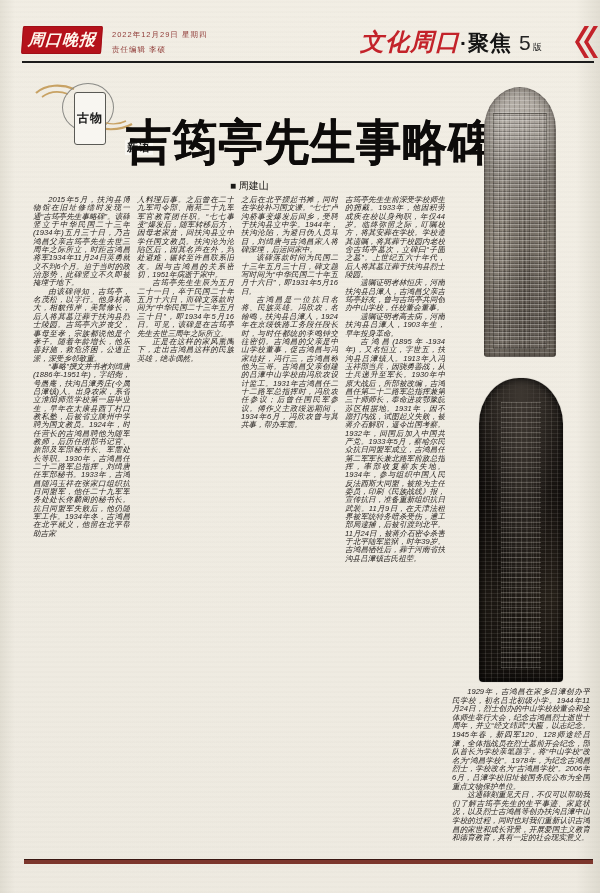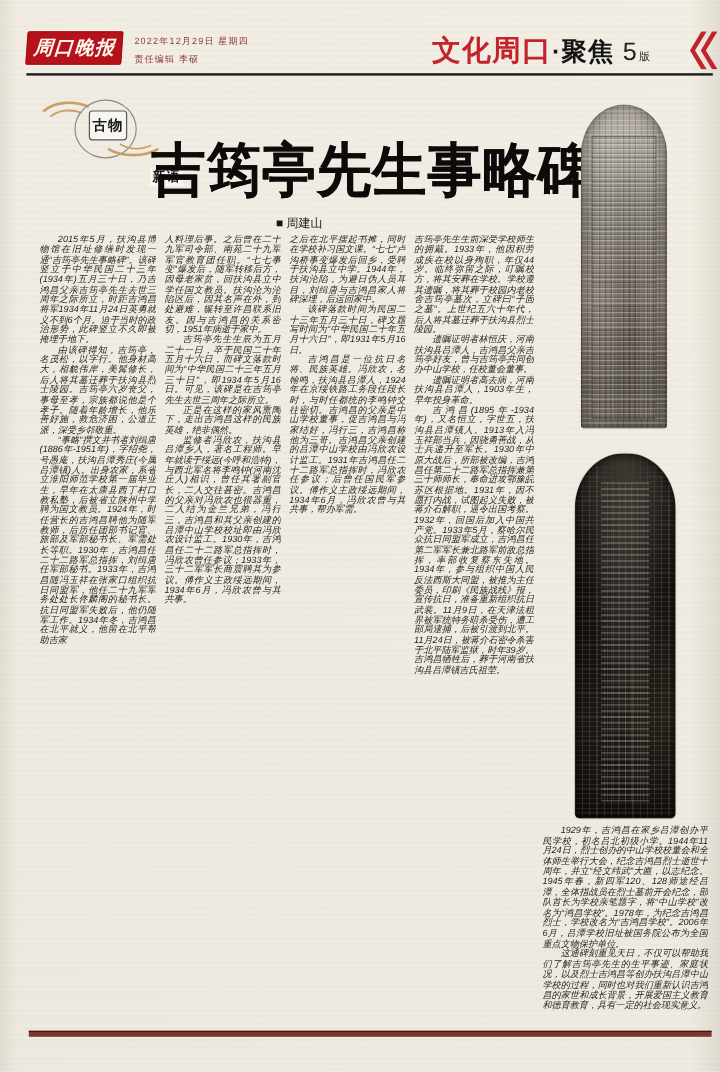--- a/index.html
+++ b/index.html
@@ -11,35 +11,35 @@
   .noise{position:absolute;inset:0;background:repeating-linear-gradient(0deg,rgba(120,110,100,.02) 0 2px,transparent 2px 5px);pointer-events:none;}
 
   
   .logo-box{position:absolute;left:22px;top:26px;width:80px;height:28px;background:#b5121b;
     color:#fff8ee;display:flex;align-items:center;justify-content:center;
     font-weight:700;font-style:italic;font-size:16px;letter-spacing:1px;transform:skewX(-4deg);
     border-radius:2px;box-shadow:0 0 0 1px #a00f17 inset;}
   .date-line{position:absolute;left:112px;top:30px;font-size:7.5px;color:#8f3a36;letter-spacing:1px;}
   .editor-line{position:absolute;left:112px;top:45px;font-size:7.5px;color:#8f3a36;letter-spacing:1px;}
   .section-wrap{position:absolute;left:360px;top:26px;display:flex;align-items:baseline;}
-  .sec-script{font-size:24px;color:#c3232a;font-weight:700;letter-spacing:1px;}
+  .sec-script{font-size:24px;color:#c3232a;font-weight:700;font-style:italic;letter-spacing:1px;}
   .sec-bold{font-size:21px;color:#141414;font-weight:900;letter-spacing:1px;text-align:center;}
   .page-num{font-size:21px;color:#232323;margin-left:7px;}
   .page-ban{font-size:9px;color:#232323;margin-left:2px;}
   .chevron{position:absolute;left:575px;top:26px;width:22px;height:32px;}
   .chevron i{position:absolute;top:0;width:14px;height:32px;background:#c3232a;display:block;
     clip-path:polygon(100% 0,30% 50%,100% 100%,68% 100%,0 50%,68% 0);}
   .chevron i:nth-child(1){left:0;}
   .chevron i:nth-child(2){left:9px;}
   .header-rule{position:absolute;left:22px;top:61px;width:572px;height:2px;background:#1c1c1c;}
 
   
   .badge-circle{position:absolute;left:62px;top:83px;width:50px;height:47px;border:1.5px solid #8a8a86;border-radius:50%;background:transparent;}
   .badge-inner{position:absolute;left:74px;top:92px;font-size:12px;font-weight:900;color:#1a1a1a;background:#f8f6f1;
-    border:1px solid #5a5a55;border-radius:3px;padding:3px 2px;letter-spacing:1px;}
+    border:1px solid #5a5a55;border-radius:3px;padding:17px 2px;letter-spacing:1px;}
   .badge-outer{position:absolute;left:125px;top:95px;font-size:11px;font-weight:700;color:#1a1a1a;background:#f8f6f1;padding:0 2px;letter-spacing:1px;margin-top:45px;}
   .cloud{position:absolute;pointer-events:none;}
 
   
   .title{position:absolute;left:126px;top:110px;width:345px;height:64px;
     font-size:45px;font-weight:900;color:#0d0b0a;letter-spacing:1px;white-space:nowrap;
     transform:scaleY(1.08);transform-origin:left top;text-shadow:0.5px 0 #0d0b0a;}
   .byline{position:absolute;left:230px;top:179px;width:140px;text-align:left;font-size:10px;font-weight:400;color:#191715;}
 
   
@@ -119,21 +119,20 @@
 
   <div class="col c1">
     <p>2015年5月，扶沟县博物馆在旧址修缮时发现一通“吉筠亭先生事略碑”。该碑竖立于中华民国二十三年(1934年)五月三十日，乃吉鸿昌父亲吉筠亭先生去世三周年之际所立，时距吉鸿昌将军1934年11月24日英勇就义不到6个月。迫于当时的政治形势，此碑竖立不久即被掩埋于地下。</p>
     <p>由该碑得知，吉筠亭，名茂松，以字行。他身材高大，相貌伟岸，美髯修长，后人将其墓迁葬于扶沟县烈士陵园。吉筠亭六岁丧父，事母至孝，宗族都说他是个孝子。随着年龄增长，他乐善好施，救危济困，公道正派，深受乡邻敬重。</p>
     <p>“事略”撰文并书者刘缉唐(1886年-1951年)，字绍尧，号愚庵，扶沟吕潭秀庄(今属吕潭镇)人。出身农家，系省立淮阳师范学校第一届毕业生，早年在太康县西丁村口教私塾，后被省立陕州中学聘为国文教员。1924年，时任营长的吉鸿昌聘他为随军教师，后历任团部书记官、旅部及军部秘书长、军需处长等职。1930年，吉鸿昌任二十二路军总指挥，刘缉唐任军部秘书。1933年，吉鸿昌随冯玉祥在张家口组织抗日同盟军，他任二十九军军务处处长佟麟阁的秘书长。抗日同盟军失败后，他仍随军工作。1934年冬，吉鸿昌在北平就义，他留在北平帮助吉家</p>
   </div>
   <div class="col c2">
     <p style="text-indent:0;">人料理后事。之后曾在二十九军司令部、南苑二十九军军官教育团任职。“七七事变”爆发后，随军转移后方，因母老家贫，回扶沟县立中学任国文教员。扶沟沦为沦陷区后，因其名声在外，到处避难，辗转至许昌联系旧友。因与吉鸿昌的关系密切，1951年病逝于家中。</p>
     <p>吉筠亭先生生辰为五月二十一日，卒于民国二十年五月十六日，而碑文落款时间为“中华民国二十三年五月三十日”，即1934年5月16日。可见，该碑是在吉筠亭先生去世三周年之际所立。</p>
     <p>正是在这样的家风熏陶下，走出吉鸿昌这样的民族英雄，绝非偶然。</p>
-    <p>监修者冯欣农，扶沟县吕潭乡人，著名工程师。早年就读于绥远(今呼和浩特)，与西北军名将李鸣钟(河南沈丘人)相识，曾任其署副官长，二人交往甚密。吉鸿昌的父亲对冯欣农也很器重，二人结为金兰兄弟，冯行三，吉鸿昌和其父亲创建的吕潭中山学校校址即由冯欣农设计监工。1930年，吉鸿昌任二十二路军总指挥时，冯欣农曾任参议；1933年，三十二军军长商震聘其为参议。傅作义主政绥远期间，1934年6月，冯欣农曾与其共事。</p>
   </div>
   <div class="col c3">
     <p style="text-indent:0;">之后在北平摆起书摊，同时在学校补习国文课。“七七”卢沟桥事变爆发后回乡，受聘于扶沟县立中学。1944年，扶沟沦陷，为避日伪人员耳目，刘缉唐与吉鸿昌家人将碑深埋，后运回家中。</p>
     <p>该碑落款时间为民国二十三年五月三十日，碑文题写时间为“中华民国二十年五月十六日”，即1931年5月16日。</p>
     <p>吉鸿昌是一位抗日名将、民族英雄。冯欣农，名翰鸣，扶沟县吕潭人，1924年在京绥铁路工务段任段长时，与时任都统的李鸣钟交往密切。吉鸿昌的父亲是中山学校董事，促吉鸿昌与冯家结好，冯行三，吉鸿昌称他为三哥。吉鸿昌父亲创建的吕潭中山学校由冯欣农设计监工。1931年吉鸿昌任二十二路军总指挥时，冯欣农任参议；后曾任国民军参议。傅作义主政绥远期间，1934年6月，冯欣农曾与其共事，帮办军需。</p>
   </div>
   <div class="col c4">
     <p style="text-indent:0;">吉筠亭先生生前深受学校师生的拥戴。1933年，他因积劳成疾在校以身殉职，年仅44岁。临终弥留之际，叮嘱校方，将其安葬在学校。学校遵其遗嘱，将其葬于校园内老校舍吉筠亭墓次，立碑曰“子固之墓”。上世纪五六十年代，后人将其墓迁葬于扶沟县烈士陵园。</p>
     <p>遗嘱证明者林恒庆，河南扶沟县吕潭人，吉鸿昌父亲吉筠亭好友，曾与吉筠亭共同创办中山学校，任校董会董事。</p>
     <p>遗嘱证明者高去病，河南扶沟县吕潭人，1903年生，早年投身革命。</p>

